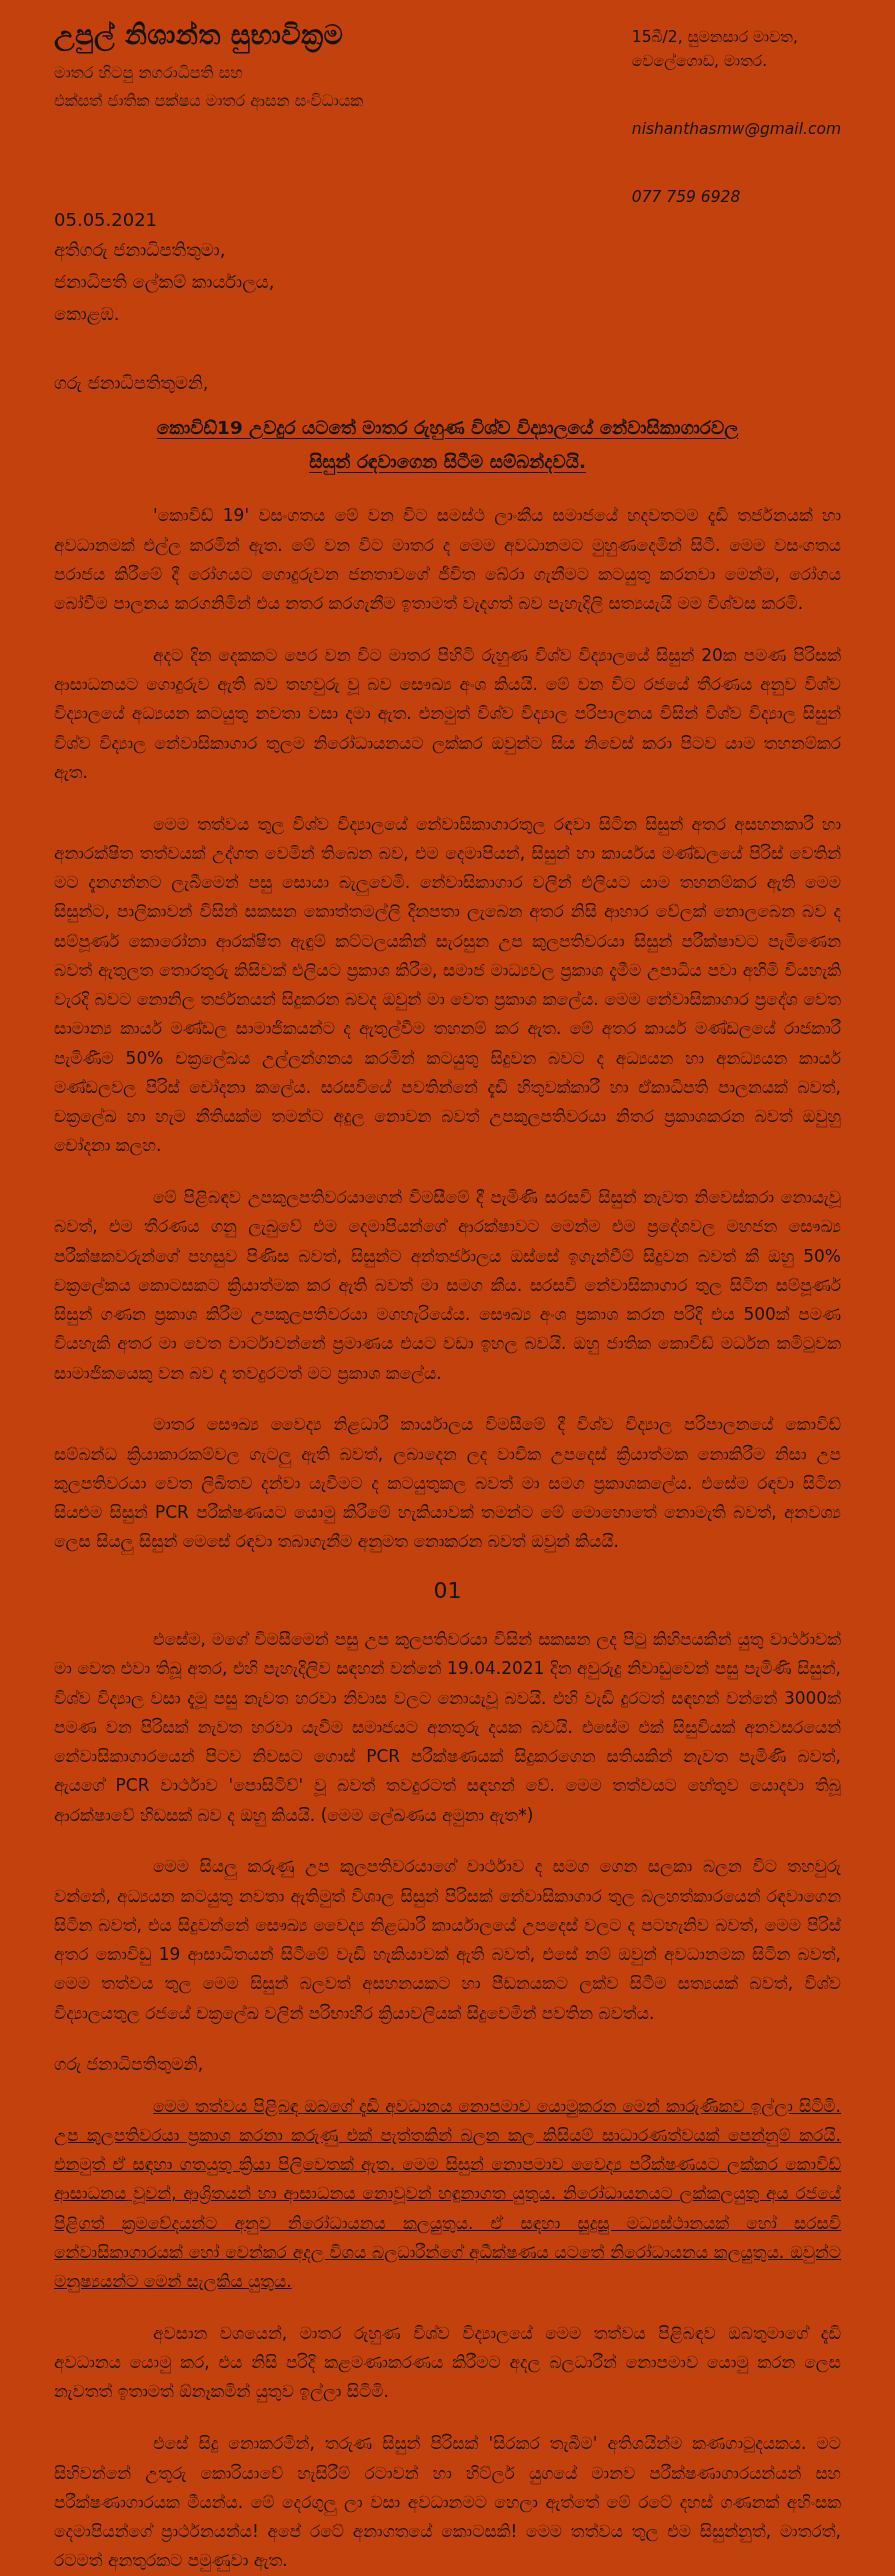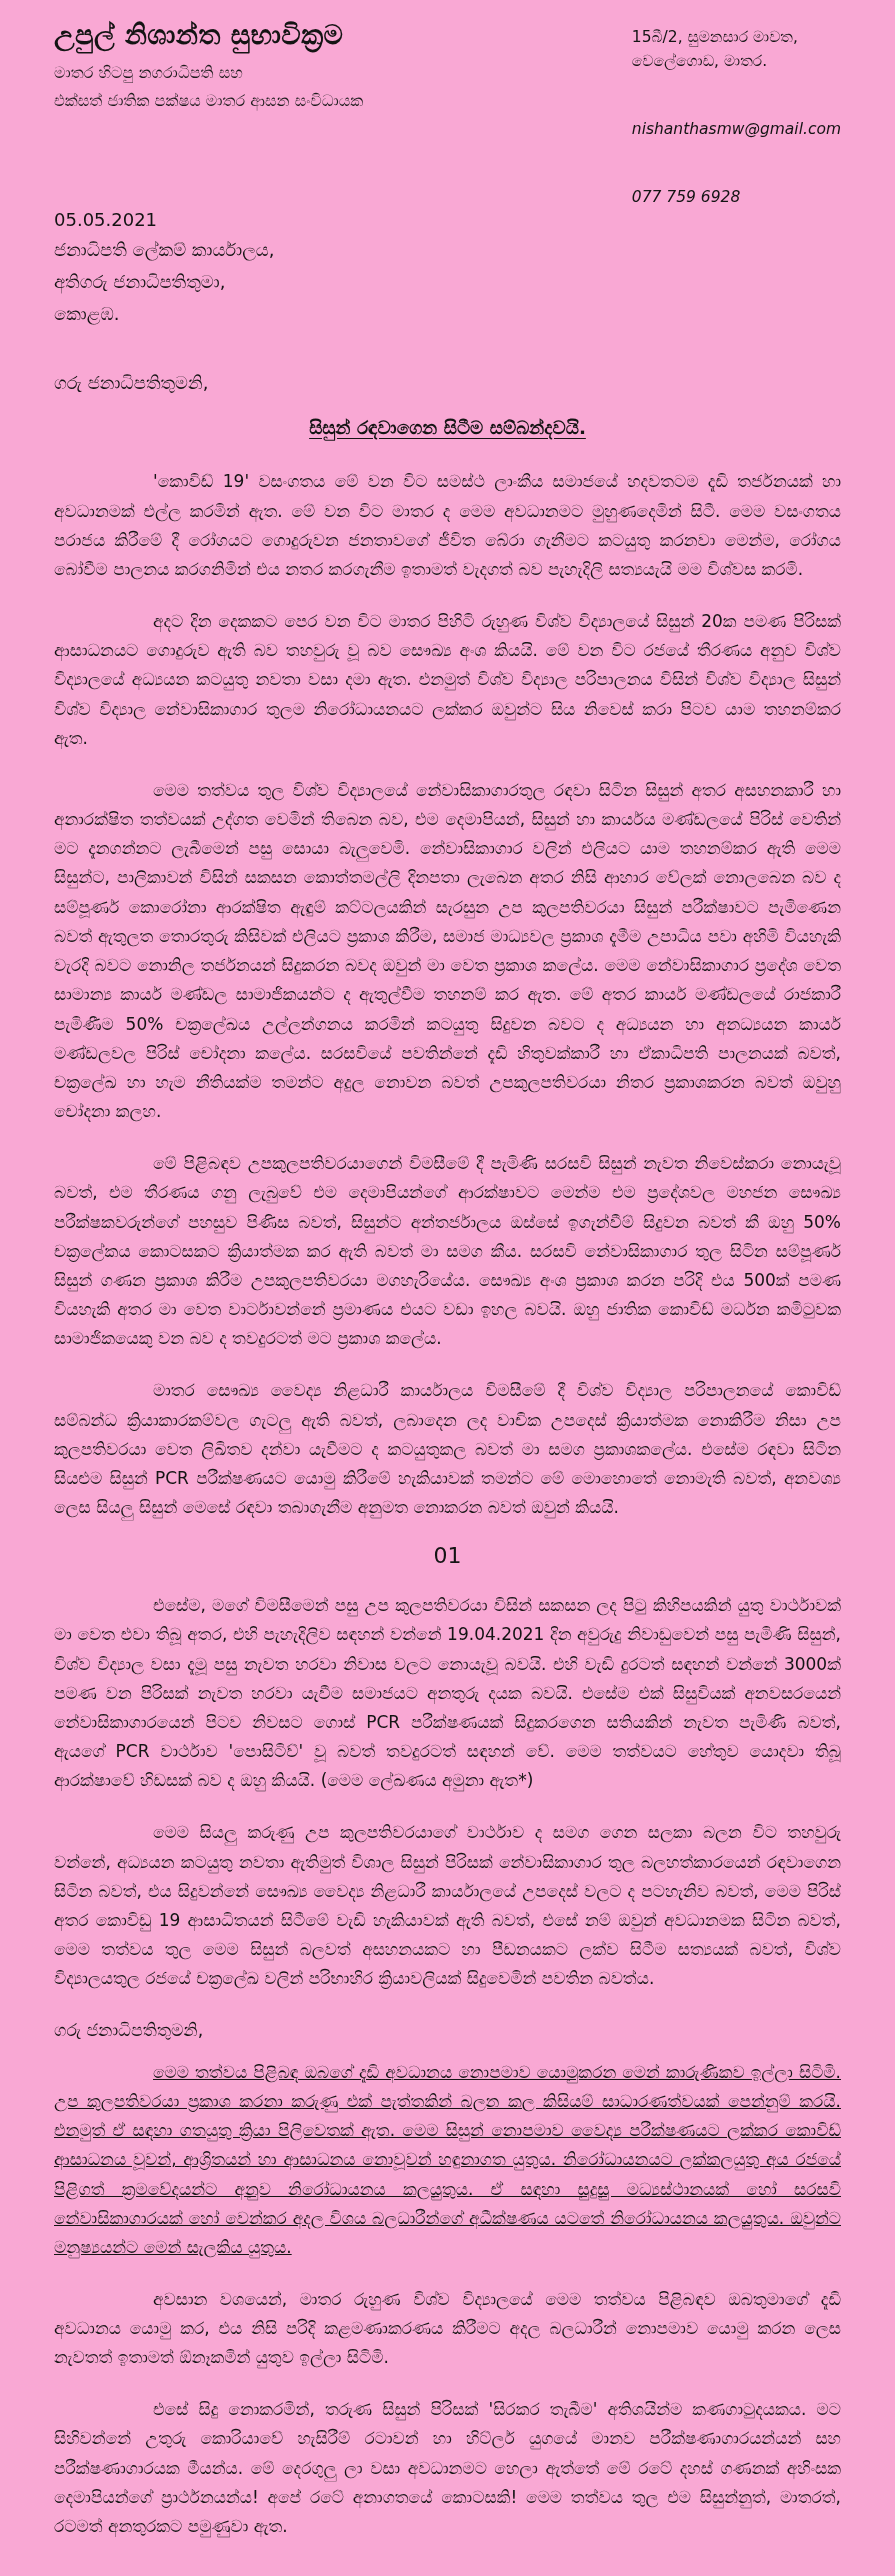--- a/index.html
+++ b/index.html
@@ -1,20 +1,20 @@
 <!DOCTYPE html>
 <html style="font-size:15px"><head>
 <meta charset="utf-8">
 <style>
   html,body{margin:0;padding:0;background:#e9e9e9;}
   .page{
     position:relative;
     width:895px;height:2576px;
     margin:0 auto;
-    background:#f9a8d4;
+    background:#c2410c;
     box-sizing:border-box;
     padding:19px 54px 24.5px 54px;
     overflow:hidden;
     font-family:"DejaVu Sans",sans-serif;
     color:#141414;
   }
   
   .header{display:flex;justify-content:space-between;align-items:flex-start;}
   .sender-name{font-size:27px;font-weight:bold;letter-spacing:0.5px;}
   .sender-role{font-size:16px;line-height:1.75;margin-top:7.5px;color:#1c1c1c;}
@@ -52,28 +52,29 @@
     <div class="contact">
       <div>15බී/2, සුමනසාර මාවත,</div>
       <div>වෙලේගොඩ, මාතර.</div>
       <div class="it">nishanthasmw@gmail.com</div>
       <div class="it">077 759 6928</div>
     </div>
   </div>
 
   <div class="date">05.05.2021</div>
   <div class="recipient">
+    <div>අතිගරු ජනාධිපතිතුමා,</div>
     <div>ජනාධිපති ලේකම් කාර්යාලය,</div>
-    <div>අතිගරු ජනාධිපතිතුමා,</div>
     <div>කොළඹ.</div>
   </div>
 
   <div class="salutation">ගරු ජනාධිපතිතුමනි,</div>
 
   <div class="subject">
+    <div><span>කොවිඩ්19 උවදුර යටතේ මාතර රුහුණ විශ්ව විද්‍යාලයේ නේවාසිකාගාරවල</span></div>
     <div><span>සිසුන් රඳවාගෙන සිටීම සම්බන්දවයි.</span></div>
   </div>
 
   <div class="para">'කොවිඩ් 19' වසංගතය මේ වන විට සමස්ථ ලාංකීය සමාජයේ හදවතටම දැඩි තර්ජනයක් හා අවධානමක් එල්ල කරමින් ඇත. මේ වන විට මාතර ද මෙම අවධානමට මුහුණදෙමින් සිටී. මෙම වසංගතය පරාජය කිරීමේ දී රෝගයට ගොදුරුවන ජනතාවගේ ජීවිත බේරා ගැනීමට කටයුතු කරනවා මෙන්ම, රෝගය බෝවීම පාලනය කරගනිමින් එය නතර කරගැනීම ඉතාමත් වැදගත් බව පැහැදිලි සත්‍යයැයි මම විශ්වස කරමි.</div>
   <div class="para">අදට දින දෙකකට පෙර වන විට මාතර පිහිටි රුහුණ විශ්ව විද්‍යාලයේ සිසුන් 20ක පමණ පිරිසක් ආසාධනයට ගොදුරුව ඇති බව තහවුරු වූ බව සෞඛ්‍ය අංශ කියයි. මේ වන විට රජයේ තීරණය අනුව විශ්ව විද්‍යාලයේ අධ්‍යයන කටයුතු නවතා වසා දමා ඇත. එනමුත් විශ්ව විද්‍යාල පරිපාලනය විසින් විශ්ව විද්‍යාල සිසුන් විශ්ව විද්‍යාල නේවාසිකාගාර තුලම නිරෝධායනයට ලක්කර ඔවුන්ට සිය නිවෙස් කරා පිටව යාම තහනම්කර ඇත.</div>
   <div class="para">මෙම තත්වය තුල විශ්ව විද්‍යාලයේ නේවාසිකාගාරතුල රඳවා සිටින සිසුන් අතර අසහනකාරී හා අනාරක්ෂිත තත්වයක් උද්ගත වෙමින් තිබෙන බව, එම දෙමාපියන්, සිසුන් හා කාර්යය මණ්ඩලයේ පිරිස් වෙතින් මට දැනගන්නට ලැබීමෙන් පසු සොයා බැලුවෙමි. නේවාසිකාගාර වලින් එලියට යාම තහනම්කර ඇති මෙම සිසුන්ට, පාලිකාවන් විසින් සකසන කොත්තමල්ලි දිනපතා ලැබෙන අතර නිසි ආහාර වේලක් නොලබෙන බව ද සම්පූර්ණ කොරෝනා ආරක්ෂිත ඇඳුම් කට්ටලයකින් සැරසුන උප කුලපතිවරයා සිසුන් පරීක්ෂාවට පැමිණෙන බවත් ඇතුලත තොරතුරු කිසිවක් එලියට ප්‍රකාශ කිරීම, සමාජ මාධ්‍යවල ප්‍රකාශ දැමීම උපාධිය පවා අහිමි වියහැකි වැරදි බවට නොනිල තර්ජනයන් සිදුකරන බවද ඔවුන් මා වෙත ප්‍රකාශ කලේය. මෙම නේවාසිකාගාර ප්‍රදේශ වෙත සාමාන්‍ය කාර්ය මණ්ඩල සාමාජිකයන්ට ද ඇතුල්වීම තහනම් කර ඇත. මේ අතර කාර්ය මණ්ඩලයේ රාජකාරී පැමිණීම 50% චක්‍රලේඛය උල්ලන්ගනය කරමින් කටයුතු සිදුවන බවට ද අධ්‍යයන හා අනධ්‍යයන කාර්ය මණ්ඩලවල පිරිස් චෝදනා කලේය. සරසවියේ පවතින්නේ දැඩි හිතුවක්කාරී හා ඒකාධිපති පාලනයක් බවත්, චක්‍රලේඛ හා හැම නීතියක්ම තමන්ට අදුල නොවන බවත් උපකුලපතිවරයා නිතර ප්‍රකාශකරන බවත් ඔවුහු චෝදනා කලහ.</div>
   <div class="para">මේ පිළිබඳව උපකුලපතිවරයාගෙන් විමසීමේ දී පැමිණි සරසවි සිසුන් නැවත නිවෙස්කරා නොයැවූ බවත්, එම තීරණය ගනු ලැබුවේ එම දෙමාපියන්ගේ ආරක්ෂාවට මෙන්ම එම ප්‍රදේශවල මහජන සෞඛ්‍ය පරීක්ෂකවරුන්ගේ පහසුව පිණිස බවත්, සිසුන්ට අන්තර්ජාලය ඔස්සේ ඉගැන්වීම් සිදුවන බවත් කී ඔහු 50% චක්‍රලේකය කොටසකට ක්‍රියාත්මක කර ඇති බවත් මා සමග කීය. සරසවි නේවාසිකාගාර තුල සිටින සම්පූර්ණ සිසුන් ගණන ප්‍රකාශ කිරීම උපකුලපතිවරයා මගහැරියේය. සෞඛ්‍ය අංශ ප්‍රකාශ කරන පරිදි එය 500ක් පමණ වියහැකි අතර මා වෙත වාර්ටාවන්නේ ප්‍රමාණය එයට වඩා ඉහල බවයි. ඔහු ජාතික කොවිඩ් මර්ධන කමිටුවක සාමාජිකයෙකු වන බව ද තවදුරටත් මට ප්‍රකාශ කලේය.</div>
   <div class="para">මාතර සෞඛ්‍ය වෛද්‍ය නිළධාරී කාර්යාලය විමසීමේ දී විශ්ව විද්‍යාල පරිපාලනයේ කොවිඩ් සම්බන්ධ ක්‍රියාකාරකම්වල ගැටලු ඇති බවත්, ලබාදෙන ලද වාචික උපදෙස් ක්‍රියාත්මක නොකිරීම නිසා උප කුලපතිවරයා වෙත ලිඛිතව දන්වා යැවීමට ද කටයුතුකල බවත් මා සමග ප්‍රකාශකලේය. එසේම රඳවා සිටින සියළුම සිසුන් PCR පරීක්ෂණයට යොමු කිරීමේ හැකියාවක් තමන්ට මේ මොහොතේ නොමැති බවත්, අනවශ්‍ය ලෙස සියලු සිසුන් මෙසේ  රඳවා තබාගැනීම අනුමත නොකරන බවත් ඔවුන් කියයි.</div>
 
   <div class="pageno">01</div>

